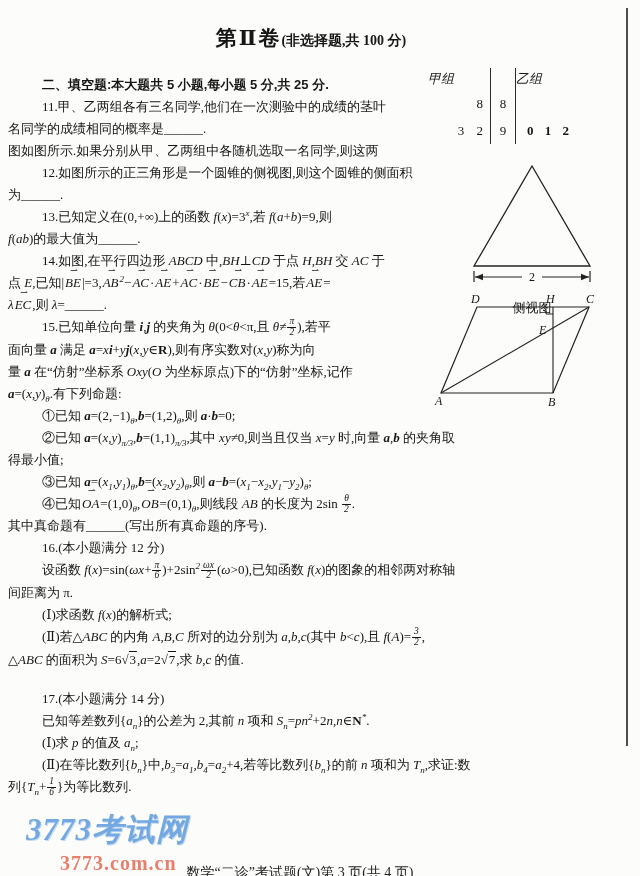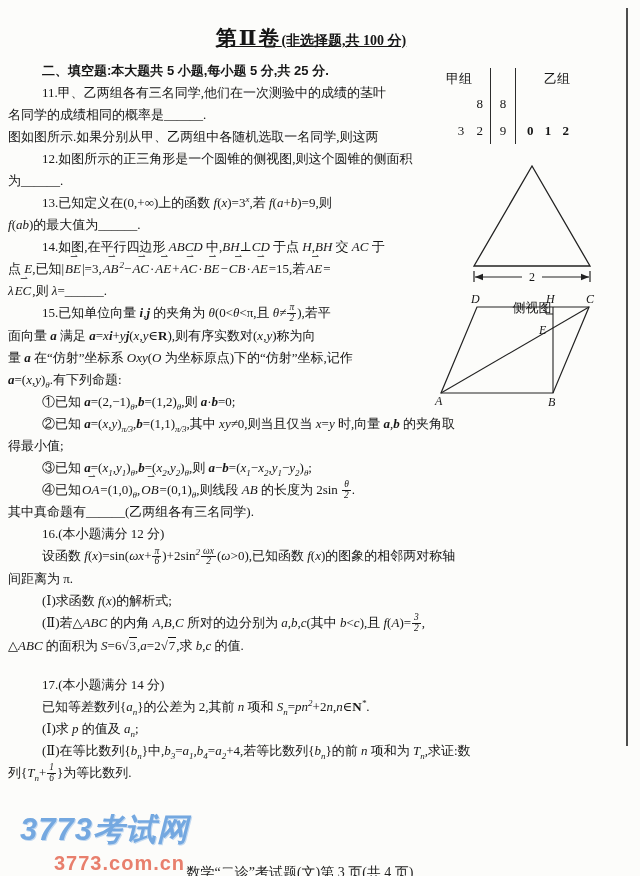--- a/index.html
+++ b/index.html
@@ -1,19 +1,19 @@
 <!DOCTYPE html>
 <html><head>
 <meta charset="utf-8">
 <style>
   html,body{margin:0;padding:0;background:#9a9a9a;}
   .page{position:relative;width:640px;height:876px;margin:0 auto;background:#fcfcfa;overflow:hidden;
         font-family:"Liberation Serif","DejaVu Serif",serif;color:#161616;}
   .doc{position:absolute;left:8px;top:24px;width:606px;}
-  .title{text-align:center;margin-bottom:8px;white-space:nowrap;text-decoration:underline;}
+  .title{text-align:center;margin-bottom:22px;white-space:nowrap;}
   .title .main{font-size:21px;font-weight:bold;letter-spacing:2px;}
   .title .sub{font-size:14px;font-weight:bold;}
   .line{font-size:13px;line-height:21px;margin-bottom:1px;white-space:nowrap;}
   .ind{padding-left:34px;}
   .bold{font-weight:bold;font-family:"Liberation Sans","Liberation Serif",sans-serif;}
   .m{font-style:italic;}
   .mb{font-style:italic;font-weight:bold;}
   .rb{font-weight:bold;}
   sup,sub{font-size:9px;font-style:italic;line-height:0;}
   .vec{font-style:italic;position:relative;display:inline-block;padding:0 1px;}
@@ -27,31 +27,31 @@
   .sqrt .rad{border-top:1px solid #161616;padding:0 1px;}
   .q-gap{margin-top:18px;}
   
   .stemleaf{position:absolute;left:428px;top:68px;width:170px;font-size:13px;}
   .sl-row{display:grid;grid-template-columns:62px 26px 82px;}
   .sl-h{height:22px;line-height:22px;}
   .sl-d{height:27px;line-height:27px;}
   .sl-left{text-align:right;padding-right:7px;word-spacing:9px;white-space:pre;}
   .sl-stem{text-align:center;border-left:1.5px solid #2c2c2c;border-right:1.5px solid #2c2c2c;}
   .sl-right{padding-left:11px;word-spacing:8px;white-space:pre;font-weight:bold;}
-  .sl-hc{text-align:center;}
+  .sl-hc{text-align:left;font-style:italic;}
   
   .trifig{position:absolute;left:466px;top:160px;width:132px;text-align:center;}
   .trifig .caption{font-size:13px;margin-top:13px;}
   .parafig{position:absolute;left:434px;top:292px;width:205px;}
   svg{display:block;}
   .svg-label{font-size:12px;font-style:italic;font-family:"Liberation Serif",serif;fill:#161616;}
   .svg-num{font-size:12px;font-family:"Liberation Serif",serif;fill:#161616;}
   
   .scanline{position:absolute;left:626px;top:8px;width:2px;height:738px;background:#4d4d4d;}
-  .watermark{position:absolute;left:20px;top:809px;font-family:Liberation Sans, sans-serif;}
+  .watermark{position:absolute;left:26px;top:809px;font-family:Liberation Serif, serif;}
   .wm1{font-size:31px;font-weight:bold;font-style:italic;color:#74a8e0;letter-spacing:1px;
        text-shadow:1px 1px 0 #c3d9f0;}
   .wm2{font-size:20px;font-weight:bold;color:#e87f6d;margin-left:34px;margin-top:1px;letter-spacing:1px;}
   .footer{position:absolute;left:0;right:40px;top:864px;text-align:center;font-size:14px;color:#222;}
 </style>
 </head>
 <body>
 
 <div class="page">
 
@@ -83,21 +83,21 @@
     <div>
         <div class="line ind">15.已知单位向量 <span class="mb">i</span>,<span class="mb">j</span> 的夹角为 <span class="m">θ</span>(0&lt;<span class="m">θ</span>&lt;π,且 <span class="m">θ</span>≠<span class="frac"><span class="num">π</span><span class="den">2</span></span>),若平</div>
         <div class="line">面向量 <span class="mb">a</span> 满足 <span class="mb">a</span>=<span class="m">x</span><span class="mb">i</span>+<span class="m">y</span><span class="mb">j</span>(<span class="m">x</span>,<span class="m">y</span>∈<span class="rb">R</span>),则有序实数对(<span class="m">x</span>,<span class="m">y</span>)称为向</div>
         <div class="line">量 <span class="mb">a</span> 在“仿射”坐标系 <span class="m">Oxy</span>(<span class="m">O</span> 为坐标原点)下的“仿射”坐标,记作</div>
         <div class="line"><span class="mb">a</span>=(<span class="m">x</span>,<span class="m">y</span>)<sub>θ</sub>.有下列命题:</div>
         <div class="line ind">①已知 <span class="mb">a</span>=(2,−1)<sub>θ</sub>,<span class="mb">b</span>=(1,2)<sub>θ</sub>,则 <span class="mb">a</span>·<span class="mb">b</span>=0;</div>
         <div class="line ind">②已知 <span class="mb">a</span>=(<span class="m">x</span>,<span class="m">y</span>)<sub>π/3</sub>,<span class="mb">b</span>=(1,1)<sub>π/3</sub>,其中 <span class="m">xy</span>≠0,则当且仅当 <span class="m">x</span>=<span class="m">y</span> 时,向量 <span class="mb">a</span>,<span class="mb">b</span> 的夹角取</div>
         <div class="line">得最小值;</div>
         <div class="line ind">③已知 <span class="mb">a</span>=(<span class="m">x</span><sub>1</sub>,<span class="m">y</span><sub>1</sub>)<sub>θ</sub>,<span class="mb">b</span>=(<span class="m">x</span><sub>2</sub>,<span class="m">y</span><sub>2</sub>)<sub>θ</sub>,则 <span class="mb">a</span>−<span class="mb">b</span>=(<span class="m">x</span><sub>1</sub>−<span class="m">x</span><sub>2</sub>,<span class="m">y</span><sub>1</sub>−<span class="m">y</span><sub>2</sub>)<sub>θ</sub>;</div>
         <div class="line ind">④已知<span class="vec">OA</span>=(1,0)<sub>θ</sub>,<span class="vec">OB</span>=(0,1)<sub>θ</sub>,则线段 <span class="m">AB</span> 的长度为 2sin <span class="frac"><span class="num">θ</span><span class="den">2</span></span>.</div>
-        <div class="line">其中真命题有______(乙两组各有三名同学).</div>
+        <div class="line">其中真命题有______(写出所有真命题的序号).</div>
       </div>
 
 
     <div>
         <div class="line ind">16.(本小题满分 12 分)</div>
         <div class="line ind">设函数 <span class="m">f</span>(<span class="m">x</span>)=sin(<span class="m">ωx</span>+<span class="frac"><span class="num">π</span><span class="den">6</span></span>)+2sin<sup>2</sup><span class="frac"><span class="num">ωx</span><span class="den">2</span></span>(<span class="m">ω</span>&gt;0),已知函数 <span class="m">f</span>(<span class="m">x</span>)的图象的相邻两对称轴</div>
         <div class="line">间距离为 π.</div>
         <div class="line ind">(Ⅰ)求函数 <span class="m">f</span>(<span class="m">x</span>)的解析式;</div>
         <div class="line ind">(Ⅱ)若△<span class="m">ABC</span> 的内角 <span class="m">A</span>,<span class="m">B</span>,<span class="m">C</span> 所对的边分别为 <span class="m">a</span>,<span class="m">b</span>,<span class="m">c</span>(其中 <span class="m">b</span>&lt;<span class="m">c</span>),且 <span class="m">f</span>(<span class="m">A</span>)=<span class="frac"><span class="num">3</span><span class="den">2</span></span>,</div>
         <div class="line">△<span class="m">ABC</span> 的面积为 <span class="m">S</span>=6<span class="sqrt">√<span class="rad">3</span></span>,<span class="m">a</span>=2<span class="sqrt">√<span class="rad">7</span></span>,求 <span class="m">b</span>,<span class="m">c</span> 的值.</div>

